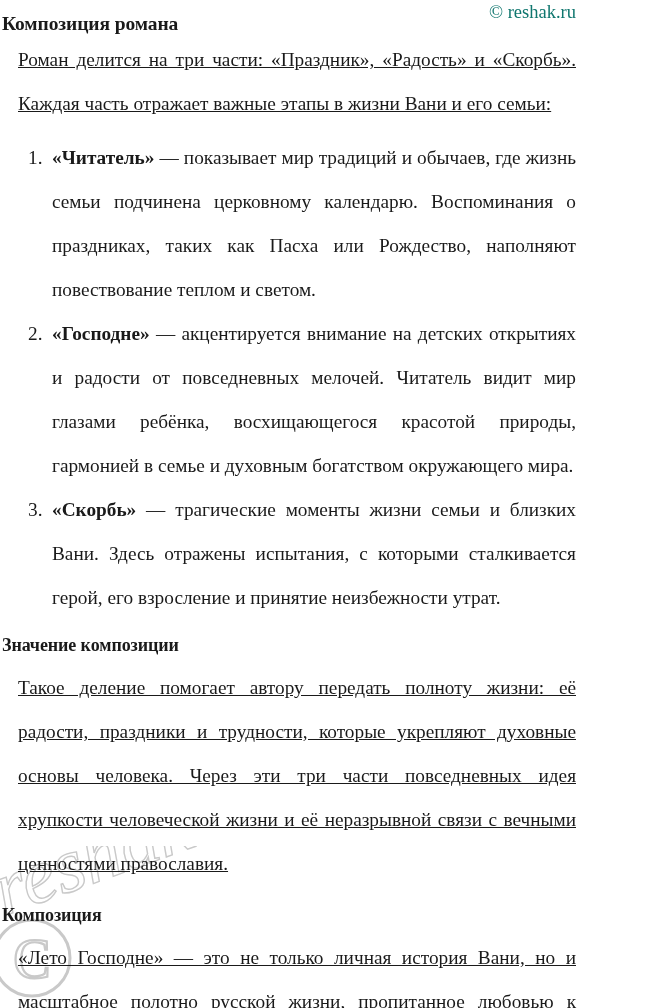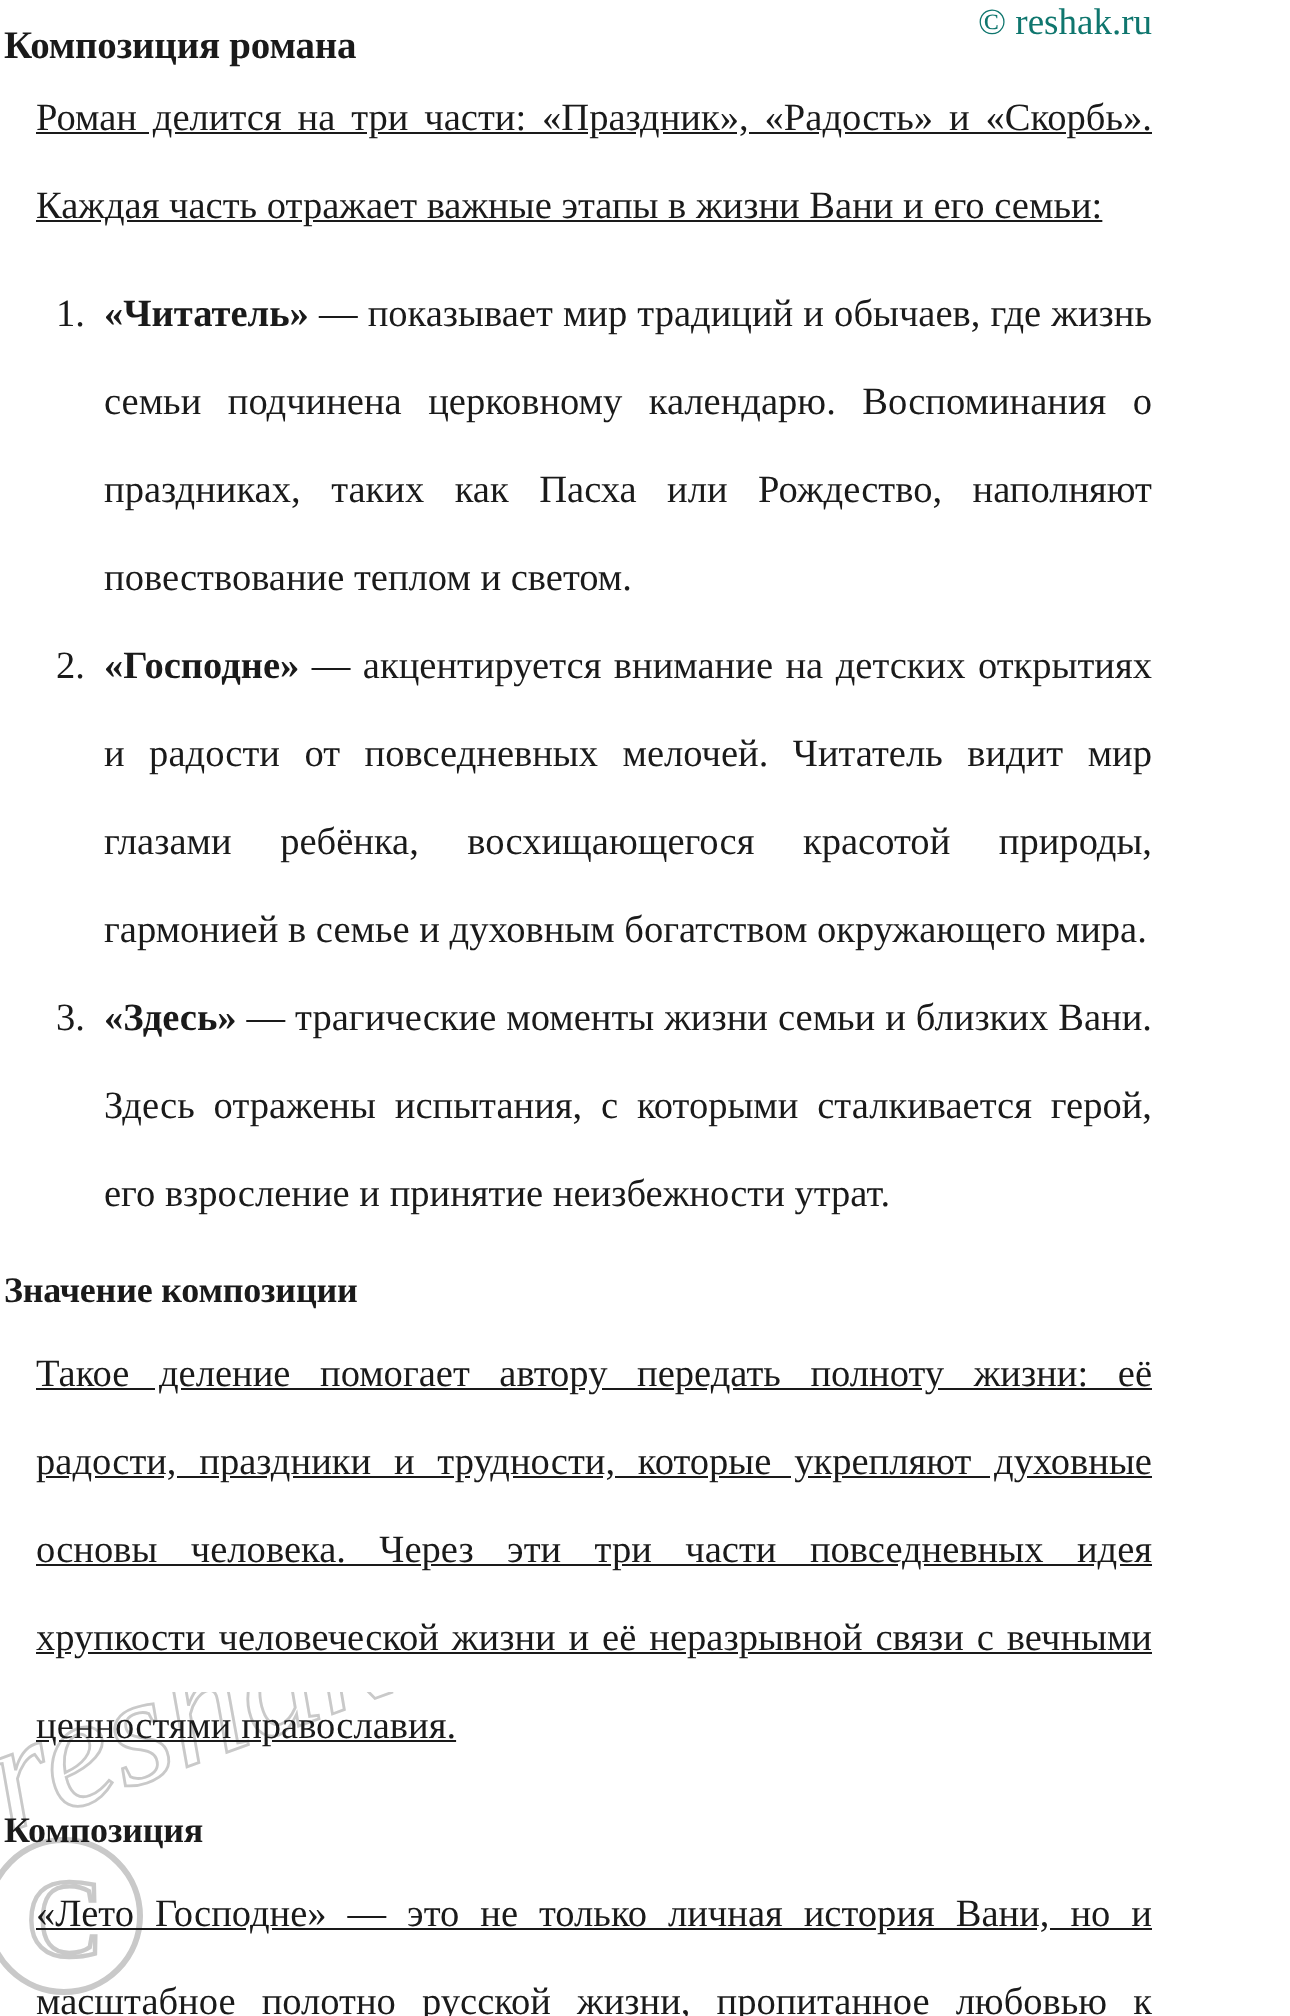--- a/index.html
+++ b/index.html
@@ -148,21 +148,21 @@
     <li>
       <span class="marker">1.</span>
       <span class="term">«Читатель»</span><span> — </span><span>показывает мир традиций и обычаев, где жизнь семьи подчинена церковному календарю. Воспоминания о праздниках, таких как Пасха или Рождество, наполняют повествование теплом и светом.</span>
     </li>
     <li>
       <span class="marker">2.</span>
       <span class="term">«Господне»</span><span> — </span><span>акцентируется внимание на детских открытиях и радости от повседневных мелочей. Читатель видит мир глазами ребёнка, восхищающегося красотой природы, гармонией в семье и духовным богатством окружающего мира.</span>
     </li>
     <li>
       <span class="marker">3.</span>
-      <span class="term">«Здесь»</span><span> — </span><span>трагические моменты жизни семьи и близких Вани. Здесь отражены испытания, с которыми сталкивается герой, его взросление и принятие неизбежности утрат.</span>
+      <span class="term">«Скорбь»</span><span> — </span><span>трагические моменты жизни семьи и близких Вани. Здесь отражены испытания, с которыми сталкивается герой, его взросление и принятие неизбежности утрат.</span>
     </li>
   </ol>
 
   <div class="sp-10"></div>
 
   <h2 class="section-heading">Значение композиции</h2>
   <div class="sp-6"></div>
   <p class="para">Такое деление помогает автору передать полноту жизни: её радости, праздники и трудности, которые укрепляют духовные основы человека. Через эти три части повседневных идея хрупкости человеческой жизни и её неразрывной связи с вечными ценностями православия.</p>
 
   <div class="sp-14"></div>

